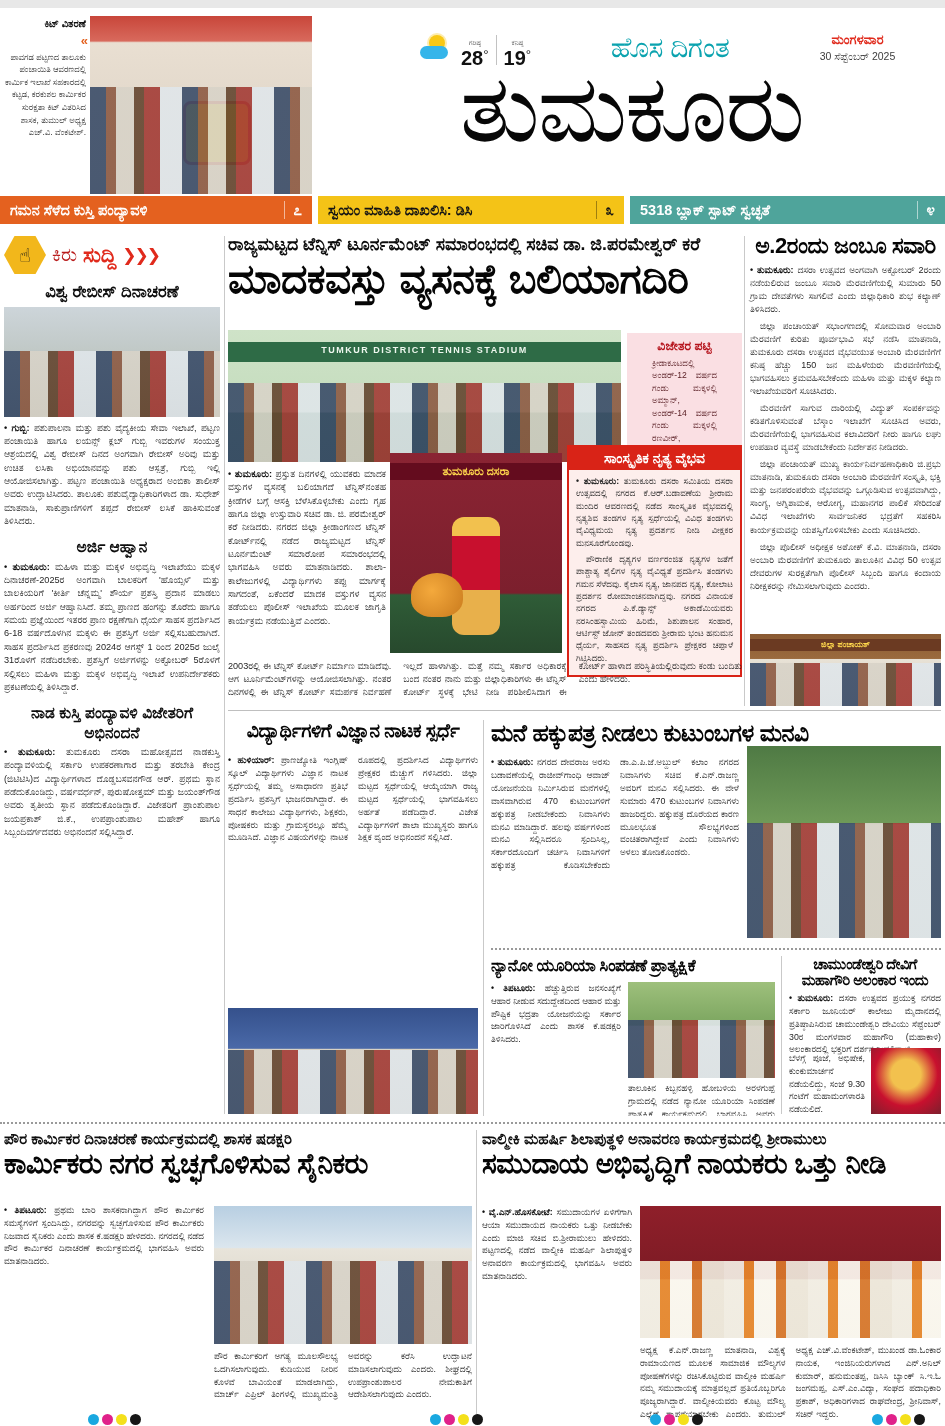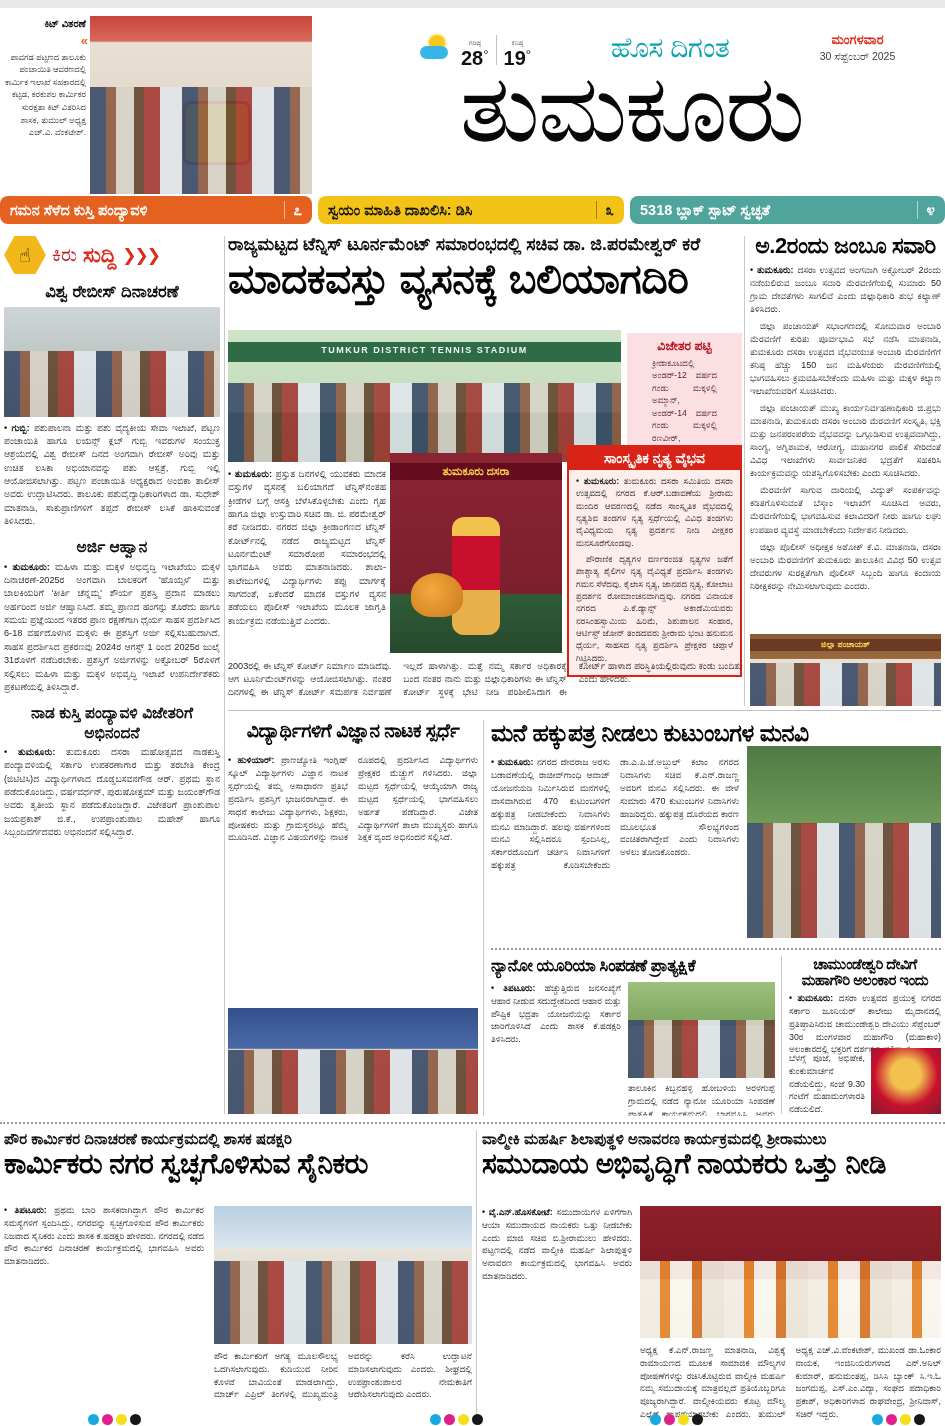--- a/index.html
+++ b/index.html
@@ -25,21 +25,21 @@
   #masthead{font-size:94px;font-weight:400;text-align:center;white-space:nowrap;color:#070707;letter-spacing:-2px;line-height:1.35;}
   #weather{display:flex;align-items:center;gap:7px;}
   .wicon{position:relative;width:34px;height:30px;}
   .wicon .sun{position:absolute;left:9px;top:0;width:16px;height:16px;border-radius:50%;background:#f8c816;box-shadow:0 0 0 2px rgba(248,200,22,.35);}
   .wicon .cloud{position:absolute;left:0;top:11px;width:28px;height:13px;border-radius:8px;background:#35b5ea;}
   .wtemp{text-align:center;line-height:1;}
   .wtemp .wl{font-size:7px;color:#555;}
   .wtemp .wv{font-size:20px;font-weight:700;color:#111;}
   .wdiv{width:1px;height:30px;background:#c2c2c2;}
   
-  .strip{position:absolute;top:188px;height:28px;display:flex;align-items:center;padding:0 10px;box-sizing:border-box;font-weight:700;font-size:14.5px;border-radius:8px;}
+  .strip{position:absolute;top:188px;height:28px;display:flex;align-items:center;padding:0 10px;box-sizing:border-box;font-weight:700;font-size:14.5px;}
   .strip .pg{margin-left:auto;padding-left:9px;border-left:1px solid rgba(255,255,255,.55);font-size:15px;}
   #strip2 .pg{border-left-color:rgba(0,0,0,.35);}
   
   #kiru{display:flex;align-items:center;gap:6px;}
   .hex{width:42px;height:38px;background:#f2b71b;clip-path:polygon(25% 0,75% 0,100% 50%,75% 100%,25% 100%,0 50%);display:flex;align-items:center;justify-content:center;font-size:19px;}
   #kiru .t1{font-size:19px;font-weight:400;color:#b91c1c;}
   #kiru .t2{font-size:21px;font-weight:700;color:#e02a1c;}
   #kiru .chev{font-size:17px;font-weight:700;color:#e02a1c;letter-spacing:-2px;}
   
   .ph{position:absolute;overflow:hidden;background:#b9b2a6;}
@@ -196,22 +196,22 @@
     </div>
 
     <div class="bd cols3 abs" style="left:0;top:426px;width:514px;height:46px;overflow:hidden;font-size:9.1px;">2003ರಲ್ಲಿ ಈ ಟೆನ್ನಿಸ್ ಕೋರ್ಟ್ ನಿರ್ಮಾಣ ಮಾಡಿದೆವು. ಆಗ ಟೂರ್ನಿಮೆಂಟ್‌ಗಳನ್ನು ಆಯೋಜಿಸಲಾಗಿತ್ತು. ನಂತರ ದಿನಗಳಲ್ಲಿ ಈ ಟೆನ್ನಿಸ್ ಕೋರ್ಟ್ ಸಮರ್ಪಕ ನಿರ್ವಹಣೆ ಇಲ್ಲದೆ ಹಾಳಾಗಿತ್ತು. ಮತ್ತೆ ನಮ್ಮ ಸರ್ಕಾರ ಅಧಿಕಾರಕ್ಕೆ ಬಂದ ನಂತರ ನಾನು ಮತ್ತು ಜಿಲ್ಲಾಧಿಕಾರಿಗಳು ಈ ಟೆನ್ನಿಸ್ ಕೋರ್ಟ್ ಸ್ಥಳಕ್ಕೆ ಭೇಟಿ ನೀಡಿ ಪರಿಶೀಲಿಸಿದಾಗ ಈ ಕೋರ್ಟ್ ಹಾಳಾದ ಪರಿಸ್ಥಿತಿಯಲ್ಲಿರುವುದು ಕಂಡು ಬಂದಿತು ಎಂದು ಹೇಳಿದರು.</div>
   </div>
 
   <div class="abs" style="left:750px;top:226px;width:191px;height:474px;">
     <div class="headline" style="font-size:22px;text-align:center;">ಅ.2ರಂದು ಜಂಬೂ ಸವಾರಿ</div>
     <div class="bd" style="margin-top:5px;font-size:9px;">
       <p><span class="lead">• ತುಮಕೂರು:</span> <span>ದಸರಾ ಉತ್ಸವದ ಅಂಗವಾಗಿ ಅಕ್ಟೋಬರ್ 2ರಂದು ನಡೆಯಲಿರುವ ಜಂಬೂ ಸವಾರಿ ಮೆರವಣಿಗೆಯಲ್ಲಿ ಸುಮಾರು 50 ಗ್ರಾಮ ದೇವತೆಗಳು ಸಾಗಲಿವೆ ಎಂದು ಜಿಲ್ಲಾಧಿಕಾರಿ ಶುಭ ಕಲ್ಯಾಣ್ ತಿಳಿಸಿದರು.</span></p>
       <p class="ind">ಜಿಲ್ಲಾ ಪಂಚಾಯತ್ ಸಭಾಂಗಣದಲ್ಲಿ ಸೋಮವಾರ ಅಂಬಾರಿ ಮೆರವಣಿಗೆ ಕುರಿತು ಪೂರ್ವಭಾವಿ ಸಭೆ ನಡೆಸಿ ಮಾತನಾಡಿ, ತುಮಕೂರು ದಸರಾ ಉತ್ಸವದ ವೈಭವಯುತ ಅಂಬಾರಿ ಮೆರವಣಿಗೆಗೆ ಕನಿಷ್ಠ ಹೆಚ್ಚು 150 ಜನ ಮಹಿಳೆಯರು ಮೆರವಣಿಗೆಯಲ್ಲಿ ಭಾಗವಹಿಸಲು ಕ್ರಮವಹಿಸಬೇಕೆಂದು ಮಹಿಳಾ ಮತ್ತು ಮಕ್ಕಳ ಕಲ್ಯಾಣ ಇಲಾಖೆಯವರಿಗೆ ಸೂಚಿಸಿದರು.</p>
+      <p class="ind">ಮೆರವಣಿಗೆ ಸಾಗುವ ದಾರಿಯಲ್ಲಿ ವಿದ್ಯುತ್ ಸಂಪರ್ಕವನ್ನು ಕಡಿತಗೊಳಿಸುವಂತೆ ಬೆಸ್ಕಾಂ ಇಲಾಖೆಗೆ ಸೂಚಿಸಿದ ಅವರು, ಮೆರವಣಿಗೆಯಲ್ಲಿ ಭಾಗವಹಿಸುವ ಕಲಾವಿದರಿಗೆ ನೀರು ಹಾಗೂ ಲಘು ಉಪಹಾರ ವ್ಯವಸ್ಥೆ ಮಾಡಬೇಕೆಂದು ನಿರ್ದೇಶನ ನೀಡಿದರು.</p>
       <p class="ind">ಜಿಲ್ಲಾ ಪಂಚಾಯತ್ ಮುಖ್ಯ ಕಾರ್ಯನಿರ್ವಹಣಾಧಿಕಾರಿ ಜಿ.ಪ್ರಭು ಮಾತನಾಡಿ, ತುಮಕೂರು ದಸರಾ ಅಂಬಾರಿ ಮೆರವಣಿಗೆ ಸಂಸ್ಕೃತಿ, ಭಕ್ತಿ ಮತ್ತು ಜನಪರಂಪರೆಯ ವೈಭವವನ್ನು ಒಗ್ಗೂಡಿಸುವ ಉತ್ಸವವಾಗಿದ್ದು, ಸಾಂಗ್ಯ, ಅಗ್ನಿಶಾಮಕ, ಆರೋಗ್ಯ, ಮಹಾನಗರ ಪಾಲಿಕೆ ಸೇರಿದಂತೆ ವಿವಿಧ ಇಲಾಖೆಗಳು ಸಾರ್ವಜನಿಕರ ಭದ್ರತೆಗೆ ಸಹಕರಿಸಿ ಕಾರ್ಯಕ್ರಮವನ್ನು ಯಶಸ್ವಿಗೊಳಿಸಬೇಕು ಎಂದು ಸೂಚಿಸಿದರು.</p>
-      <p class="ind">ಮೆರವಣಿಗೆ ಸಾಗುವ ದಾರಿಯಲ್ಲಿ ವಿದ್ಯುತ್ ಸಂಪರ್ಕವನ್ನು ಕಡಿತಗೊಳಿಸುವಂತೆ ಬೆಸ್ಕಾಂ ಇಲಾಖೆಗೆ ಸೂಚಿಸಿದ ಅವರು, ಮೆರವಣಿಗೆಯಲ್ಲಿ ಭಾಗವಹಿಸುವ ಕಲಾವಿದರಿಗೆ ನೀರು ಹಾಗೂ ಲಘು ಉಪಹಾರ ವ್ಯವಸ್ಥೆ ಮಾಡಬೇಕೆಂದು ನಿರ್ದೇಶನ ನೀಡಿದರು.</p>
       <p class="ind">ಜಿಲ್ಲಾ ಪೊಲೀಸ್ ಅಧೀಕ್ಷಕ ಅಶೋಕ್ ಕೆ.ವಿ. ಮಾತನಾಡಿ, ದಸರಾ ಅಂಬಾರಿ ಮೆರವಣಿಗೆಗೆ ತುಮಕೂರು ತಾಲೂಕಿನ ವಿವಿಧ 50 ಉತ್ಸವ ದೇವರುಗಳ ಸುರಕ್ಷತೆಗಾಗಿ ಪೊಲೀಸ್ ಸಿಬ್ಬಂದಿ ಹಾಗೂ ಕಂದಾಯ ನಿರೀಕ್ಷಕರನ್ನು ನೇಮಿಸಲಾಗುವುದು ಎಂದರು.</p>
     </div>
     <div class="ph ph-zp crowd" style="left:0;top:400px;width:191px;height:72px;">
       <span class="bn">ಜಿಲ್ಲಾ ಪಂಚಾಯತ್</span>
     </div>
   </div>
 
   <div class="abs vrule" style="left:483px;top:712px;height:396px;"></div>
 
   <div class="abs" style="left:228px;top:712px;width:250px;height:396px;">

